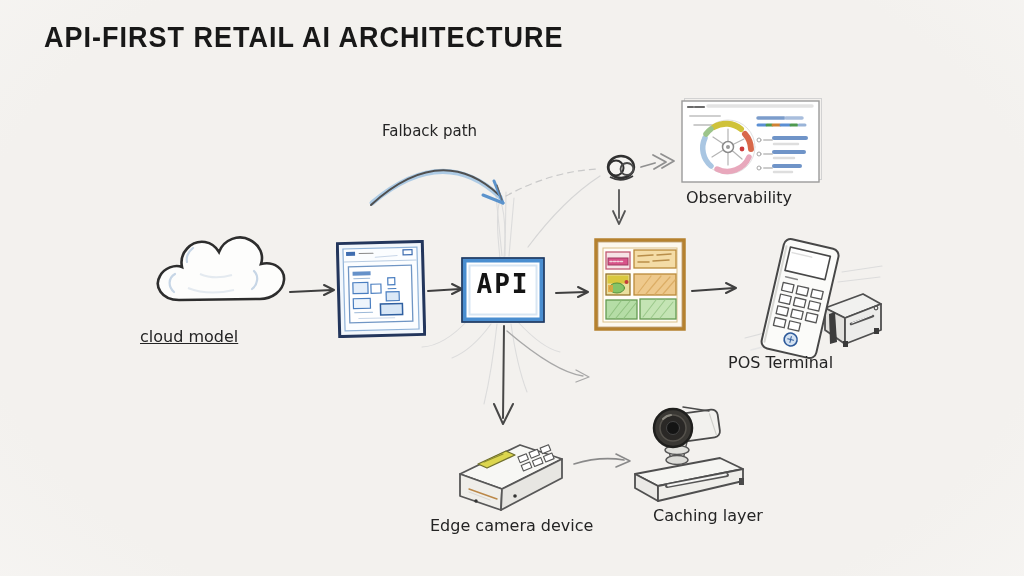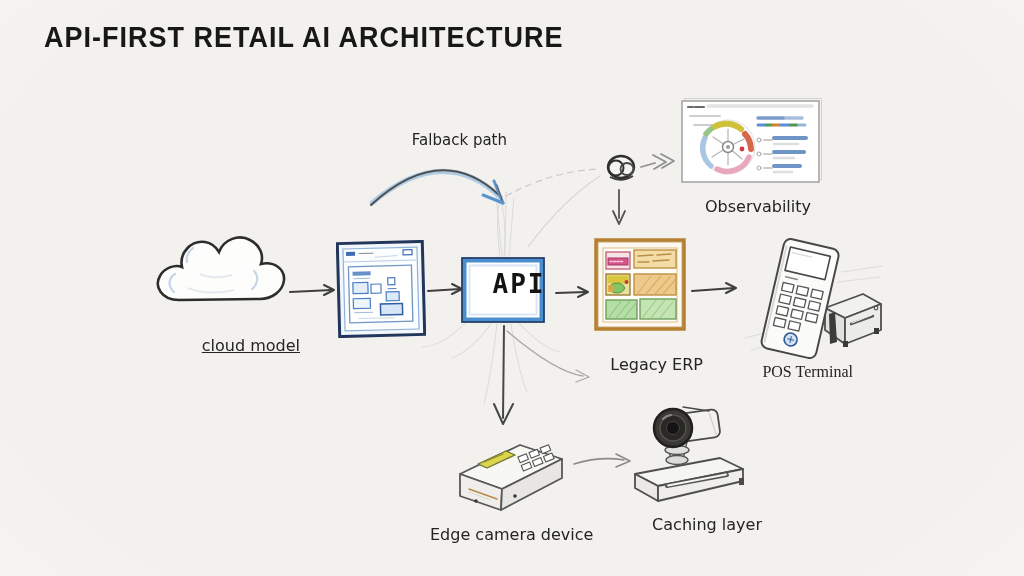--- a/index.html
+++ b/index.html
@@ -9,30 +9,30 @@
     font-family:"DejaVu Sans", sans-serif;color:#262626;
   }
   .layer{position:absolute;left:0;top:0;}
   .title{
     position:absolute;left:44px;top:22px;
     font-family:"Liberation Sans", sans-serif;
     font-size:27px;font-weight:700;letter-spacing:1px;color:#181818;
     transform:scaleY(1.06);transform-origin:left top;white-space:nowrap;
   }
   .lbl{
-    position:absolute;text-align:right;font-size:16px;color:#242424;
-    line-height:19px;white-space:nowrap;margin-top:9px;
+    position:absolute;text-align:left;font-size:16px;color:#242424;
+    line-height:19px;white-space:nowrap;
   }
   .lbl.small{font-size:15px;}
   .node{position:absolute;}
   .api-text{
     position:absolute;left:461px;top:257px;width:84px;height:53px;
     display:flex;align-items:center;justify-content:center;
     font-family:"DejaVu Sans Mono", monospace;font-size:26px;font-weight:bold;
-    letter-spacing:2px;color:#141414;margin-left:16px;
+    letter-spacing:2px;color:#141414;
   }
   svg{display:block;}
 </style>
 </head>
 <body>
 
 <div class="canvas">
 
   <svg class="layer" width="1024" height="576" viewBox="0 0 1024 576">
     <g fill="none" stroke-linecap="round" stroke-linejoin="round">
@@ -171,21 +171,20 @@
         <rect x="15" y="48" width="5" height="7" fill="#e8a23c" opacity="0.8" stroke="none"></rect>
         <rect x="41" y="37" width="42" height="21" fill="#eec98c" stroke="#bb8a3a" stroke-width="1.3"></rect>
         <path d="M45 56 L58 39 M53 57 L68 39 M62 57 L77 40 M70 57 L82 43" stroke="#dcae66" stroke-width="1.2" fill="none"></path>
         <rect x="13" y="63" width="31" height="19" fill="#b5dda6" stroke="#649a52" stroke-width="1.3"></rect>
         <path d="M16 80 L28 64 M23 81 L37 64 M31 81 L43 66" stroke="#92c382" stroke-width="1.1" fill="none"></path>
         <rect x="47" y="62" width="36" height="20" fill="#c4e4b4" stroke="#649a52" stroke-width="1.3"></rect>
         <path d="M50 80 L63 63 M58 81 L72 63 M67 81 L80 65" stroke="#9cc98c" stroke-width="1.1" fill="none"></path>
       </g>
     </svg>
   </div>
-  <div class="lbl" style="left:578px;top:346px;width:125px;">Legacy ERP</div>
 
   <div class="node" style="left:598px;top:148px;">
     <svg width="46" height="42" viewBox="0 0 46 42">
       <ellipse cx="23" cy="19" rx="13" ry="11" fill="#f4f3f0" stroke="#303030" stroke-width="2.4"></ellipse>
       <ellipse cx="18" cy="20" rx="7.5" ry="7.5" fill="none" stroke="#303030" stroke-width="2"></ellipse>
       <ellipse cx="29" cy="21" rx="6.5" ry="6" fill="none" stroke="#4a4a4a" stroke-width="1.8"></ellipse>
       <path d="M12 29 Q23 35 35 28" stroke="#3a3a3a" stroke-width="1.8" fill="none"></path>
     </svg>
   </div>
 
@@ -272,21 +271,21 @@
               <rect x="76" y="82" width="11" height="8"></rect>
             <rect x="46" y="94" width="11" height="8"></rect>
               <rect x="61" y="94" width="11" height="8"></rect>
           </g>
           <circle cx="66" cy="112" r="6.5" fill="#d4e2f2" stroke="#2e5a9a" stroke-width="1.6"></circle>
           <path d="M63 112 h6 M66 109 v6" stroke="#2e5a9a" stroke-width="1"></path>
         </g>
       </g>
     </svg>
   </div>
-  <div class="lbl" style="left:728px;top:353px;width:125px;font-family:Liberation Serif, serif;">POS Terminal</div>
+  <div class="lbl" style="left:728px;top:353px;width:125px;">POS Terminal</div>
 
   <div class="node" style="left:440px;top:430px;">
     <svg width="140" height="95" viewBox="0 0 140 95">
       <g fill="none" stroke-linecap="round" stroke-linejoin="round">
         <path d="M20 44 L80 15 L122 29 L62 59 Z" fill="#f7f7f4" stroke="#585858" stroke-width="1.8"></path>
         <path d="M20 44 L62 59 L61 80 L20 66 Z" fill="#efeeea" stroke="#585858" stroke-width="1.8"></path>
         <path d="M62 59 L122 29 L122 48 L61 80 Z" fill="#e7e6e2" stroke="#585858" stroke-width="1.8"></path>
         <path d="M38 34 L66 21 L75 25 L47 38 Z" fill="#dcd64e" stroke="#70702e" stroke-width="1.3"></path>
         <path d="M44 32 L63 24" stroke="#8a8a30" stroke-width="1.2"></path>
         <g transform="rotate(-22 92 30)" stroke="#565656" stroke-width="1.1" fill="#ffffff">
@@ -326,15 +325,15 @@
         <path d="M58 9 L84 13" stroke="#4a4a4a" stroke-width="1.5"></path>
         <g>
           <circle cx="48" cy="30" r="19" fill="#3a3834" stroke="#1f1f1d" stroke-width="2.5"></circle>
           <circle cx="48" cy="30" r="13" fill="#2a2826" stroke="#55524c" stroke-width="1.5"></circle>
           <circle cx="48" cy="30" r="6.5" fill="#141414" stroke="#444444" stroke-width="1"></circle>
           <path d="M38 21 A13 13 0 0 1 46 17" stroke="#8a887f" stroke-width="2"></path>
         </g>
       </g>
     </svg>
   </div>
-  <div class="lbl" style="left:634px;top:506px;width:128px;">Caching layer</div>
+  <div class="lbl" style="left:653px;top:506px;width:128px;">Caching layer</div>
 
 </div>
 
 </body></html>

